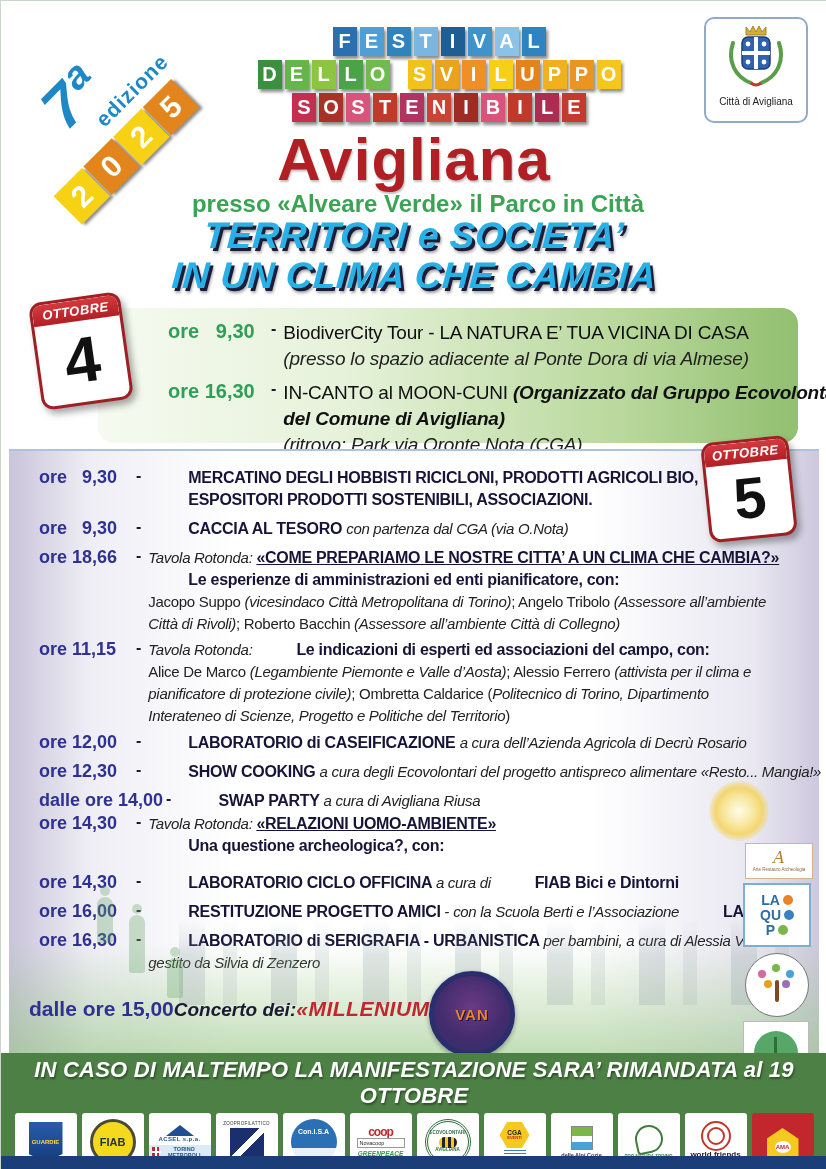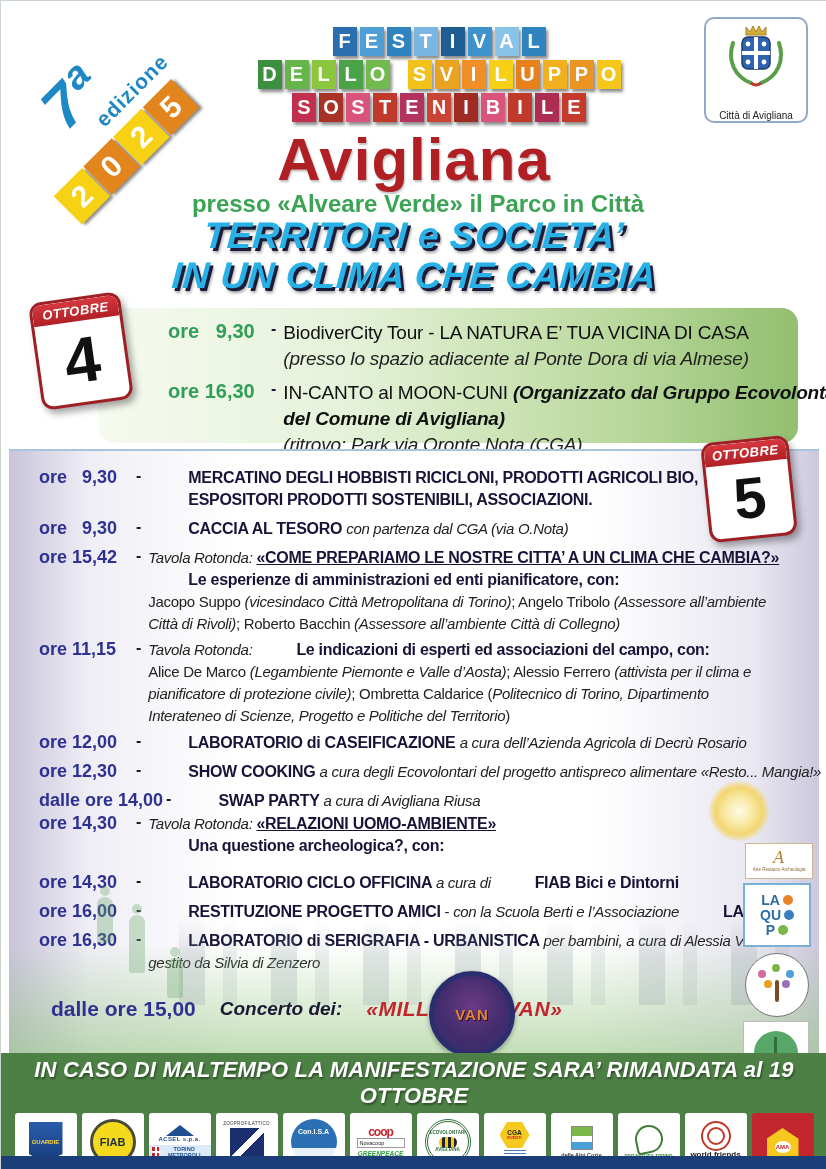--- a/index.html
+++ b/index.html
@@ -17,21 +17,21 @@
 
   .festival{position:absolute;left:0;right:0;top:26px;text-align:center;padding-left:50px;}
   .festival .row{display:flex;justify-content:center;margin-bottom:4px;}
   .tile{display:inline-flex;align-items:center;justify-content:center;width:24px;height:29px;
         margin:0 1.5px;color:#fff;font-weight:bold;font-size:20px;
         box-shadow:2px 3px 3px rgba(0,0,0,.45);}
   .tile-gap{box-shadow:none;background:transparent !important;width:12px;}
 
   .crest{position:absolute;left:703px;top:16px;width:104px;height:106px;background:#fff;
          border:2px solid #93a9c8;border-radius:10px;display:flex;flex-direction:column;
-         align-items:center;justify-content:space-between;padding-top:4px;box-sizing:border-box;}
+         align-items:center;justify-content:flex-start;padding-top:4px;box-sizing:border-box;}
   .crest-caption{font-size:10px;color:#222;margin-top:1px;}
 
   .city-title{position:absolute;left:0;right:0;top:124px;text-align:center;font-size:60px;
               font-weight:800;color:#b01f24;letter-spacing:1px;
               text-shadow:1px 2px 2px rgba(0,0,0,.25);}
   .venue{position:absolute;left:8px;right:0;top:189px;text-align:center;font-size:24px;
          font-weight:bold;color:#3aa454;}
   .theme{position:absolute;left:0;right:0;top:215px;text-align:center;line-height:40px;}
   .theme-line{font-size:37px;font-weight:bold;font-style:italic;color:#27b1e7;
               letter-spacing:.5px;transform:skewX(-4deg);
@@ -72,21 +72,21 @@
   .sg-b{font-weight:bold;color:#171438;}
   .sg-b4{font-weight:normal;color:#101010;}
   .sg-i{font-style:italic;color:#222;font-weight:normal;}
   .sg-bi{font-weight:bold;font-style:italic;color:#101010;}
   .sg-u{font-weight:bold;color:#171438;text-decoration:underline;}
   .sg-n{color:#222;}
   .panel5 .sg-b{font-size:16px;margin-left:40px;}
   .panel5 .sg-u{font-size:16px;text-decoration:underline;}
 
   
-  .concert{position:absolute;left:42px;top:546px;display:flex;align-items:center;gap:24px;}
+  .concert{position:absolute;left:20px;top:546px;display:flex;align-items:flex-end;gap:0;}
   .concert-time{font-size:21px;font-weight:bold;color:#2e3192;white-space:pre;}
   .concert-label{font-size:19px;font-weight:bold;font-style:italic;color:#1c1933;}
   .concert-band{font-size:21px;font-weight:bold;font-style:italic;color:#c1272d;letter-spacing:.5px;}
   .mvn{position:absolute;left:420px;top:520px;width:86px;height:86px;border-radius:50%;
        border:5px solid #2b2e6e;box-sizing:border-box;
        background:radial-gradient(circle at 50% 40%,#6b3a85 0%,#432c6e 55%,#2f2f66 100%);
        display:flex;align-items:center;justify-content:center;box-shadow:0 2px 5px rgba(0,0,0,.35);}
   .mvn span{color:#e8842a;font-weight:bold;font-size:15px;letter-spacing:1px;
             text-shadow:1px 1px 0 #1c1030;}
 
@@ -312,21 +312,21 @@
       </div>
     </div>
     <div class="ev g6">
       <span class="ev-time t5">ore   9,30</span>
       <span class="ev-dash">-</span>
       <div class="ev-body">
         <div class="ln"><span class="sg-b">CACCIA AL TESORO </span><span class="sg-i">con partenza dal CGA (via O.Nota)</span></div>
       </div>
     </div>
     <div class="ev g4">
-      <span class="ev-time t5">ore 15,42</span>
+      <span class="ev-time t5">ore 18,66</span>
       <span class="ev-dash">-</span>
       <div class="ev-body">
         <div class="ln"><span class="sg-i">Tavola Rotonda: </span><span class="sg-u">«COME PREPARIAMO LE NOSTRE CITTA’ A UN CLIMA CHE CAMBIA?»</span></div>
         <div class="ln"><span class="sg-b">Le esperienze di amministrazioni ed enti pianificatore, con:</span></div>
         <div class="ln"><span class="sg-n">Jacopo Suppo </span><span class="sg-i">(vicesindaco Città Metropolitana di Torino)</span><span class="sg-n">; Angelo Tribolo </span><span class="sg-i">(Assessore all’ambiente</span></div>
         <div class="ln"><span class="sg-i">Città di Rivoli)</span><span class="sg-n">; Roberto Bacchin </span><span class="sg-i">(Assessore all’ambiente Città di Collegno)</span></div>
       </div>
     </div>
     <div class="ev g5">
       <span class="ev-time t5">ore 11,15</span>

